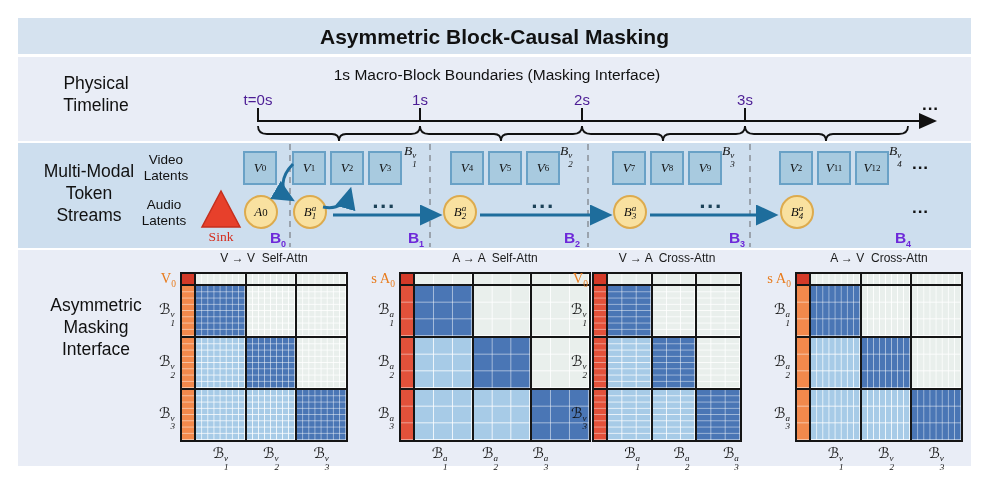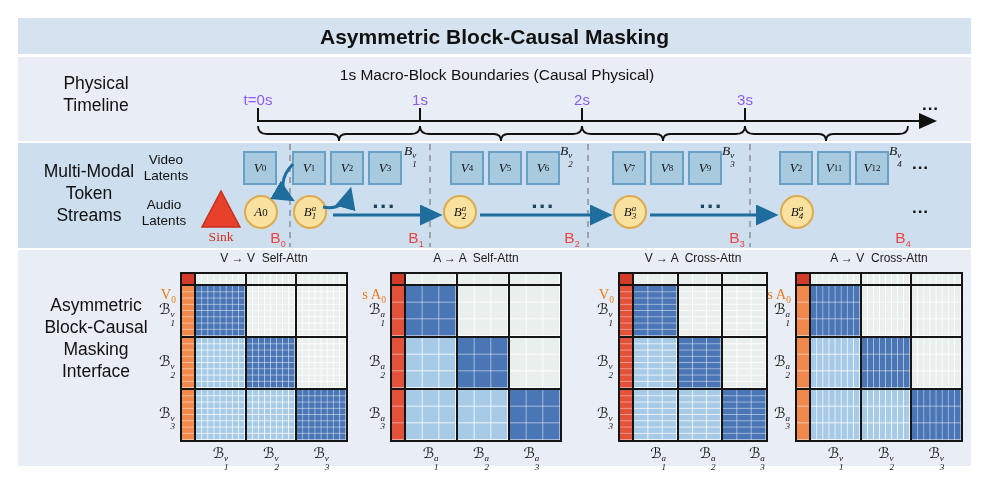--- a/index.html
+++ b/index.html
@@ -8,42 +8,42 @@
   .band{position:absolute;left:18px;width:953px;}
   .band-title{top:18px;height:36px;background:#d5e2ef;}
   .band-timeline{top:57px;height:84px;background:#e9edf6;}
   .band-tokens{top:143px;height:105px;background:#cddeee;}
   .band-matrices{top:250px;height:216px;background:#e9edf6;}
   .abs{position:absolute;}
   .ttl{left:18px;width:953px;top:25px;text-align:center;font-size:21px;font-weight:bold;color:#111;}
   .seclab{text-align:center;font-size:17.5px;line-height:22px;color:#111;}
   .sublab{text-align:center;font-size:13.5px;line-height:16px;color:#111;}
   .hdr{left:247px;width:500px;top:66px;text-align:center;font-size:15.5px;color:#111;}
-  .tick{top:91px;transform:translateX(-50%);font-size:15px;color:#8b5cf6;}
+  .tick{top:91px;transform:translateX(-50%);font-size:15px;color:#4c1d95;}
   .dots3{font-size:18px;font-weight:bold;color:#1c4258;letter-spacing:1px;font-family:"DejaVu Sans",sans-serif;}
   .bdots{font-size:17px;font-weight:bold;color:#111;}
   .vtok{position:absolute;width:34px;height:34px;top:151px;background:#a8cadf;border:2px solid #69a1c6;
         box-sizing:border-box;display:flex;align-items:center;justify-content:center;
         font-family:"Liberation Serif",serif;font-size:13px;color:#111;}
   .atok{position:absolute;width:34px;height:34px;top:195px;background:#f9e1a0;border:2px solid #ddab4e;
         border-radius:50%;box-sizing:border-box;display:flex;align-items:center;justify-content:center;
         font-family:"Liberation Serif",serif;font-size:13px;color:#111;}
   .vtok i,.atok i,.glab i{font-style:italic;}
   .vtok sub,.blab sub{font-size:9px;}
   .ss{display:inline-flex;flex-direction:column;align-items:flex-start;font-size:9px;line-height:8.5px;
       vertical-align:-3px;font-style:italic;font-family:"Liberation Serif",serif;}
   .glab{position:absolute;top:143px;font-family:"Liberation Serif",serif;font-size:13.5px;font-style:italic;color:#111;}
-  .blab{position:absolute;top:229px;transform:translateX(-50%);font-size:15.5px;color:#ef4444;}
+  .blab{position:absolute;top:229px;transform:translateX(-50%);font-size:15.5px;color:#6d28d9;font-weight:bold;}
   .sinklab{font-family:"Liberation Serif",serif;font-size:13.5px;color:#d42c1c;transform:translateX(-50%);}
   .matrix-wrap{position:absolute;top:250px;height:216px;}
   .mtitle{position:absolute;top:1px;left:50%;transform:translateX(-50%);white-space:pre;font-size:12px;color:#1a1a1a;}
   .mgrid{position:absolute;left:0;top:22px;width:100%;height:170px;display:grid;gap:2px;
          background:#151515;border:2.5px solid #151515;box-sizing:border-box;}
   .mcorner{position:absolute;top:20px;left:-62px;width:58px;text-align:right;font-size:14.5px;
-           font-family:"Liberation Serif",serif;color:#e87c1e;white-space:pre;margin-top:16px;}
+           font-family:"Liberation Serif",serif;color:#e87c1e;white-space:pre;}
   .mcorner sub{font-size:9.5px;}
   .mlab{position:absolute;left:-37px;width:32px;text-align:right;font-size:14.5px;color:#111;
         font-family:"DejaVu Serif","DejaVu Sans",serif;}
   .mclab{position:absolute;width:48px;text-align:center;font-size:14.5px;color:#111;
          font-family:"DejaVu Serif","DejaVu Sans",serif;}
   svg.overlay{position:absolute;left:0;top:0;pointer-events:none;}
 </style>
 </head>
 <body>
 
@@ -60,26 +60,25 @@
     <div>Physical</div>
       <div>Timeline</div>
   </div>
   <div class="abs seclab" style="left:26px;top:160px;width:126px">
     <div>Multi-Modal</div>
       <div>Token</div>
       <div>Streams</div>
   </div>
   <div class="abs seclab" style="left:26px;top:294px;width:140px">
     <div>Asymmetric</div>
-      <div>Block-Causal</div>
     <div>Masking</div>
       <div>Interface</div>
   </div>
 
-  <div class="abs hdr">1s Macro-Block Boundaries (Causal Physical)</div>
+  <div class="abs hdr">1s Macro-Block Boundaries (Masking Interface)</div>
   <div class="abs tick" style="left:258px">t=0s</div>
   <div class="abs tick" style="left:420px">1s</div>
   <div class="abs tick" style="left:582px">2s</div>
   <div class="abs tick" style="left:745px">3s</div>
   <div class="abs bdots" style="left:922px;top:99px">···</div>
 
   <div class="abs sublab" style="left:132px;top:152px;width:68px">
     <div>Video</div>
       <div>Latents</div>
   </div>
@@ -290,21 +289,21 @@
         </span></span>
       <span class="mclab" style="top: 195px; left: 67px;"><i>ℬ</i><span class="ss">
           <span>v</span>
           <span>2</span>
         </span></span>
       <span class="mclab" style="top: 195px; left: 117.333px;"><i>ℬ</i><span class="ss">
           <span>v</span>
           <span>3</span>
         </span></span>
     </div>
-  <div class="matrix-wrap" style="left:390px;width:172px">
+  <div class="matrix-wrap" style="left:399px;width:192px">
       <div class="mtitle">A → A  Self-Attn</div>
       <div class="mcorner"><span>s </span>A<sub>0</sub></div>
       <div class="mgrid" style="grid-template-columns: 12px repeat(3, 1fr); grid-template-rows: 10px repeat(3, 1fr);">
         <div style="background: rgb(212, 58, 40);"></div>
         <div style="background: linear-gradient(to left, rgba(255, 255, 255, 0.85) 1.3px, transparent 1.3px) 0% 0% / 33.3333% 100% rgb(233, 239, 236);"></div>
         <div style="background: linear-gradient(to left, rgba(255, 255, 255, 0.85) 1.3px, transparent 1.3px) 0% 0% / 33.3333% 100% rgb(233, 239, 236);"></div>
         <div style="background: linear-gradient(to left, rgba(255, 255, 255, 0.85) 1.3px, transparent 1.3px) 0% 0% / 33.3333% 100% rgb(233, 239, 236);"></div>
         <div style="background: linear-gradient(to top, rgba(255, 255, 255, 0.45) 1.3px, transparent 1.3px) 0% 0% / 100% 33.3333% rgb(226, 81, 58);"></div>
         <div style="background: linear-gradient(to left, rgba(255, 255, 255, 0.5) 1.3px, transparent 1.3px) 0% 0% / 33.3333% 100%, linear-gradient(to top, rgba(255, 255, 255, 0.5) 1.3px, transparent 1.3px) 0% 0% / 100% 33.3333% rgb(74, 118, 181);"></div>
         <div style="background: linear-gradient(to left, rgba(255, 255, 255, 0.85) 1.3px, transparent 1.3px) 0% 0% / 33.3333% 100%, linear-gradient(to top, rgba(255, 255, 255, 0.85) 1.3px, transparent 1.3px) 0% 0% / 100% 33.3333% rgb(233, 239, 236);"></div>
@@ -336,21 +335,21 @@
         </span></span>
       <span class="mclab" style="top: 195px; left: 67px;"><i>ℬ</i><span class="ss">
           <span>a</span>
           <span>2</span>
         </span></span>
       <span class="mclab" style="top: 195px; left: 117.333px;"><i>ℬ</i><span class="ss">
           <span>a</span>
           <span>3</span>
         </span></span>
     </div>
-  <div class="matrix-wrap" style="left:618px;width:150px">
+  <div class="matrix-wrap" style="left:592px;width:150px">
       <div class="mtitle">V → A  Cross-Attn</div>
       <div class="mcorner">V<sub>0</sub></div>
       <div class="mgrid" style="grid-template-columns: 12px repeat(3, 1fr); grid-template-rows: 10px repeat(3, 1fr);">
         <div style="background: rgb(212, 58, 40);"></div>
         <div style="background: linear-gradient(to left, rgba(255, 255, 255, 0.85) 1.3px, transparent 1.3px) 0% 0% / 33.3333% 100% rgb(233, 239, 236);"></div>
         <div style="background: linear-gradient(to left, rgba(255, 255, 255, 0.85) 1.3px, transparent 1.3px) 0% 0% / 33.3333% 100% rgb(233, 239, 236);"></div>
         <div style="background: linear-gradient(to left, rgba(255, 255, 255, 0.85) 1.3px, transparent 1.3px) 0% 0% / 33.3333% 100% rgb(233, 239, 236);"></div>
         <div style="background: linear-gradient(to top, rgba(255, 255, 255, 0.45) 1.3px, transparent 1.3px) 0% 0% / 100% 12.5% rgb(226, 81, 58);"></div>
         <div style="background: linear-gradient(to left, rgba(255, 255, 255, 0.5) 1.3px, transparent 1.3px) 0% 0% / 33.3333% 100%, linear-gradient(to top, rgba(255, 255, 255, 0.5) 1.3px, transparent 1.3px) 0% 0% / 100% 12.5% rgb(74, 118, 181);"></div>
         <div style="background: linear-gradient(to left, rgba(255, 255, 255, 0.85) 1.3px, transparent 1.3px) 0% 0% / 33.3333% 100%, linear-gradient(to top, rgba(255, 255, 255, 0.85) 1.3px, transparent 1.3px) 0% 0% / 100% 12.5% rgb(233, 239, 236);"></div>

